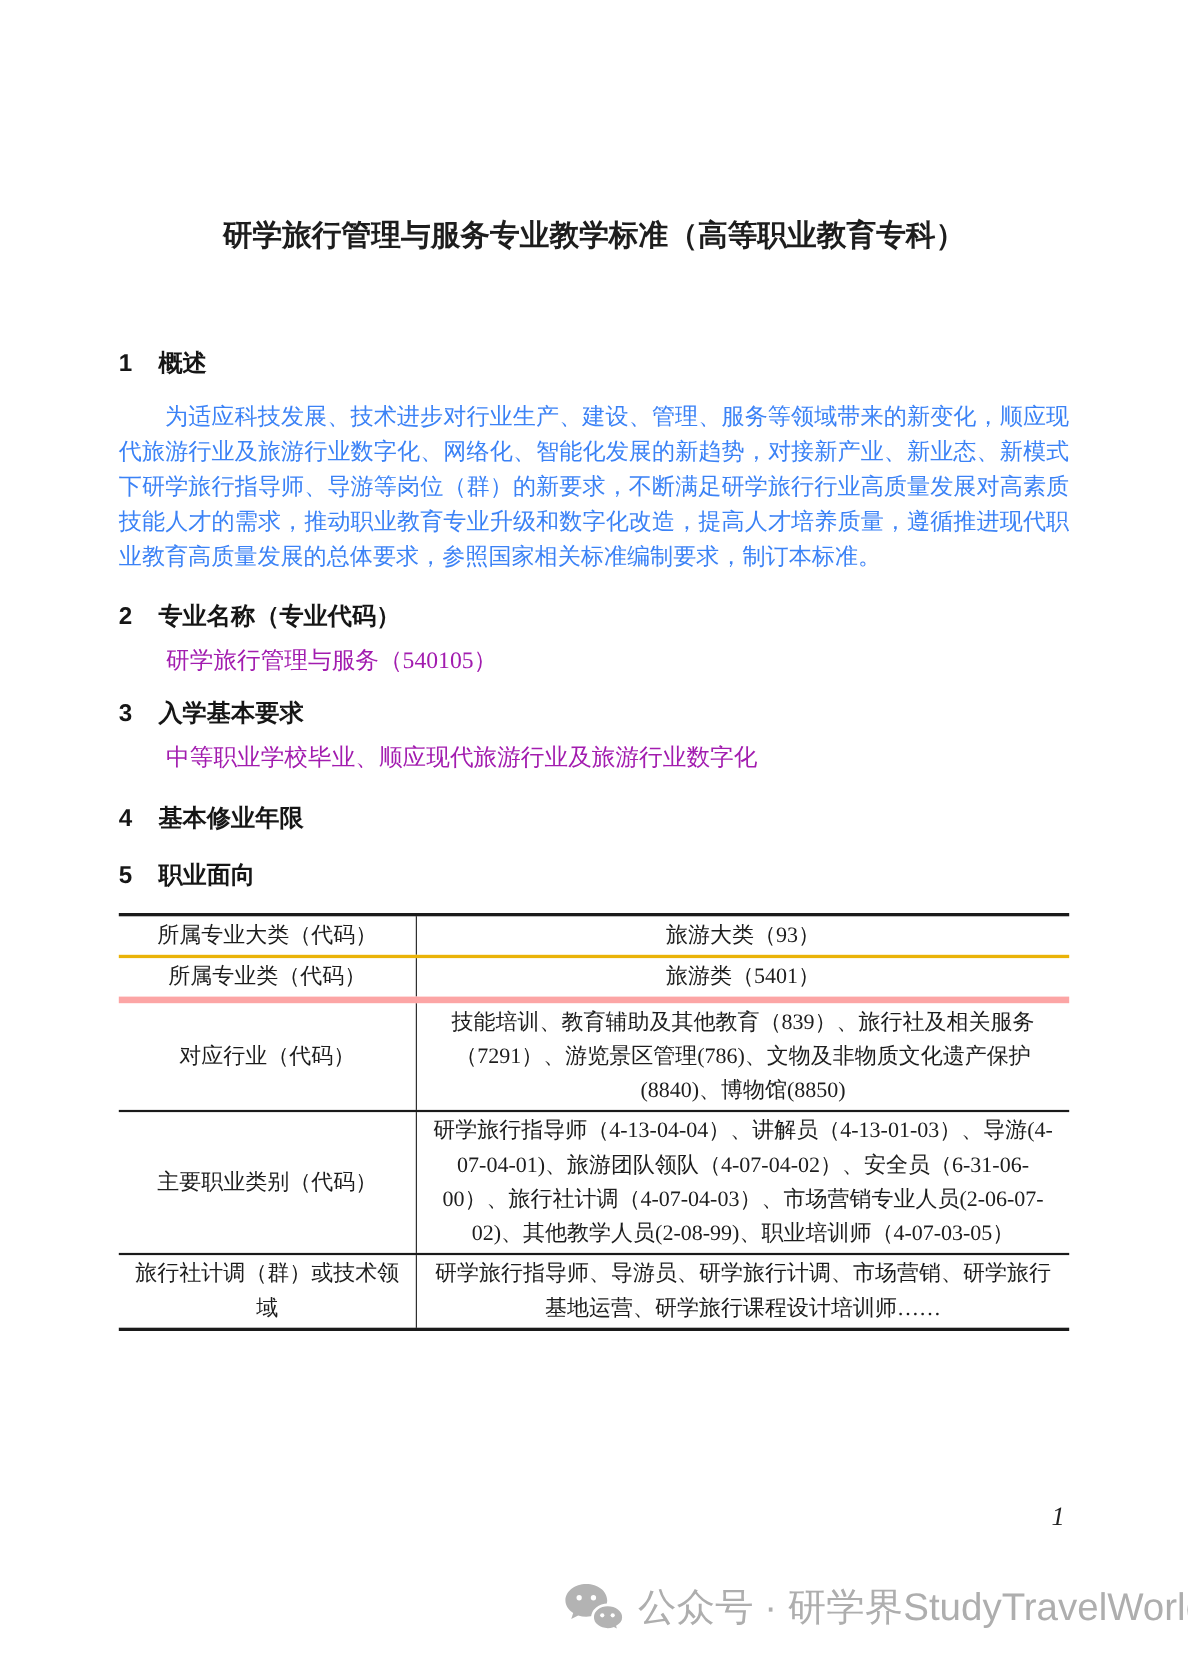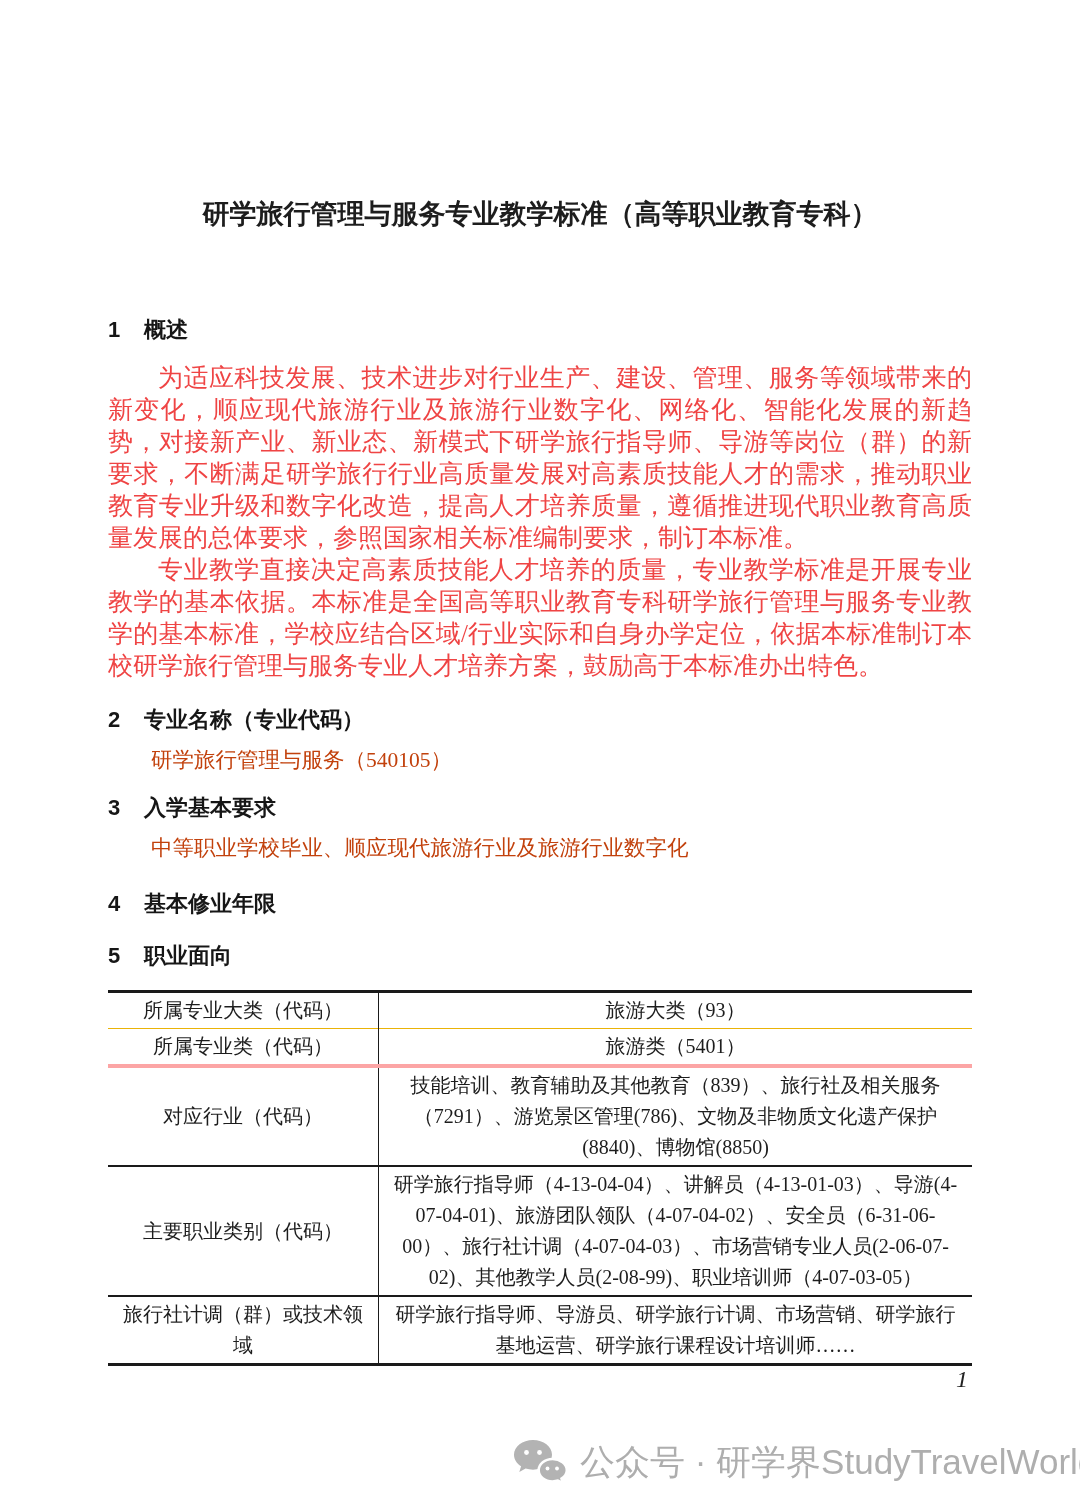--- a/index.html
+++ b/index.html
@@ -29,50 +29,50 @@
   .sec-num { width:36px; flex:0 0 36px; }
 
   .sec-head.h1 { margin-top:84px; }
   .sec-head.h2 { margin-top:24px; }
   .sec-head.h3 { margin-top:18px; }
   .sec-head.h4 { margin-top:26px; }
   .sec-head.h5 { margin-top:24px; }
 
   .para {
     margin:0;
-    font-size:25px; line-height:32px;
+    font-size:21px; line-height:32px;
     text-align:justify;
     text-indent:2em;
-    color:#ef4444;
+    color:#3b82f6;
   }
   .para.first { margin-top:18px; }
 
   .body-line {
     margin-top:10px;
     font-size:21.5px; line-height:32px;
     text-indent:2em;
-    color:#c2410c;
+    color:#a21caf;
   }
 
   table.jobs {
     margin-top:20px;
     width:864px;
     border-collapse:collapse;
     border-top:3px solid #1a1a1a;
     border-bottom:3px solid #1a1a1a;
     font-size:20px; line-height:31px;
     color:#1d1d1d;
   }
   table.jobs td {
     text-align:center; vertical-align:middle;
     padding:2px 10px;
   }
   table.jobs td.lbl { width:250px; border-right:1px solid #1a1a1a; }
-  tr.r1 { height:37px; border-bottom:1px solid #eab308; }
-  tr.r2 { height:30px; border-bottom:4px solid #fca5a5; }
+  tr.r1 { height:37px; border-bottom:3px solid #eab308; }
+  tr.r2 { height:30px; border-bottom:6px solid #fca5a5; }
   tr.r3 { height:64px; border-bottom:2px solid #1a1a1a; }
   tr.r4 { height:125px; border-bottom:2px solid #1a1a1a; }
   tr.r5 { height:62px; border-bottom:1px solid #1a1a1a; }
   tr.r6 { height:36px; }
 
   .page-number {
     position:absolute;
     top:1366px; right:112px;
     font-style:italic;
     font-size:24px;
@@ -97,21 +97,20 @@
 <div class="page">
   <div class="content">
 
     <div class="doc-title">研学旅行管理与服务专业教学标准（高等职业教育专科）</div>
 
     <div class="sec-head h1">
       <span class="sec-num">1</span>
       <span>概述</span>
     </div>
     <p class="para first">为适应科技发展、技术进步对行业生产、建设、管理、服务等领域带来的新变化，顺应现代旅游行业及旅游行业数字化、网络化、智能化发展的新趋势，对接新产业、新业态、新模式下研学旅行指导师、导游等岗位（群）的新要求，不断满足研学旅行行业高质量发展对高素质技能人才的需求，推动职业教育专业升级和数字化改造，提高人才培养质量，遵循推进现代职业教育高质量发展的总体要求，参照国家相关标准编制要求，制订本标准。</p>
-    <p class="para">专业教学直接决定高素质技能人才培养的质量，专业教学标准是开展专业教学的基本依据。本标准是全国高等职业教育专科研学旅行管理与服务专业教学的基本标准，学校应结合区域/行业实际和自身办学定位，依据本标准制订本校研学旅行管理与服务专业人才培养方案，鼓励高于本标准办出特色。</p>
 
     <div class="sec-head h2">
       <span class="sec-num">2</span>
       <span>专业名称（专业代码）</span>
     </div>
     <div class="body-line">研学旅行管理与服务（540105）</div>
 
     <div class="sec-head h3">
       <span class="sec-num">3</span>
       <span>入学基本要求</span>

